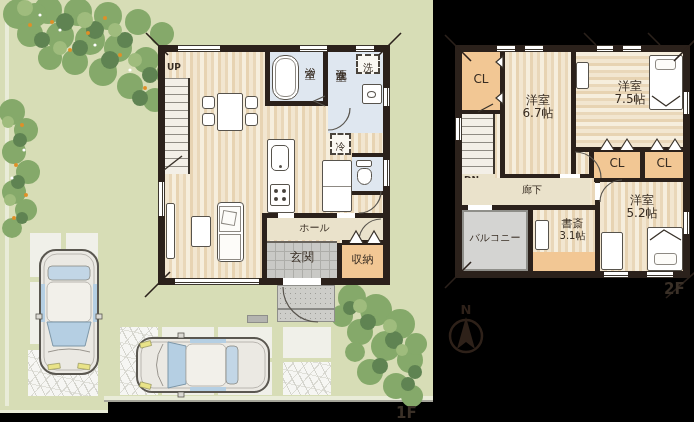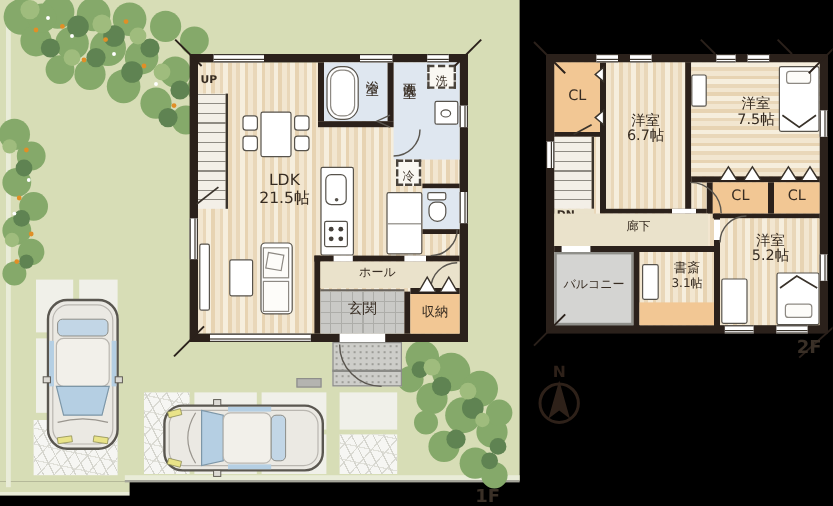--- a/index.html
+++ b/index.html
@@ -210,24 +210,20 @@
 
     <div class="abs stairs" style="left:0;top:26px;width:25px;height:96px;border-right:2px solid #3a332b;"></div>
     <span class="abs lbl" style="left:2px;top:10px;font-size:9px;font-weight:bold;">UP</span>
 
     <div class="abs fix" style="left:37px;top:44px;width:13px;height:13px;border-radius:3px;"></div>
     <div class="abs fix" style="left:80px;top:44px;width:13px;height:13px;border-radius:3px;"></div>
     <div class="abs fix" style="left:37px;top:61px;width:13px;height:13px;border-radius:3px;"></div>
     <div class="abs fix" style="left:80px;top:61px;width:13px;height:13px;border-radius:3px;"></div>
     <div class="abs fix" style="left:52px;top:41px;width:26px;height:38px;"></div>
 
-    <div class="abs lbl c" style="left:38px;top:92px;width:68px;font-size:13px;">
-      <span>LDK</span><br>
-      <span>21.5帖</span>
-    </div>
 
     <div class="abs blue" style="left:105px;top:0;width:53px;height:49px;"></div>
     <div class="abs fix" style="left:107px;top:3px;width:27px;height:45px;border-radius:12px;">
       <div class="abs" style="left:2px;top:2px;right:2px;bottom:2px;border:1px solid #8d8983;border-radius:9px;"></div>
     </div>
     <span class="abs lbl vtext" style="left:138px;top:7px;font-size:11px;">浴室</span>
 
     <div class="abs blue" style="left:163px;top:0;width:55px;height:81px;"></div>
     <div class="abs dash" style="left:191px;top:2px;width:24px;height:20px;text-align:center;">
       <span class="lbl" style="font-size:10px;">洗</span>

